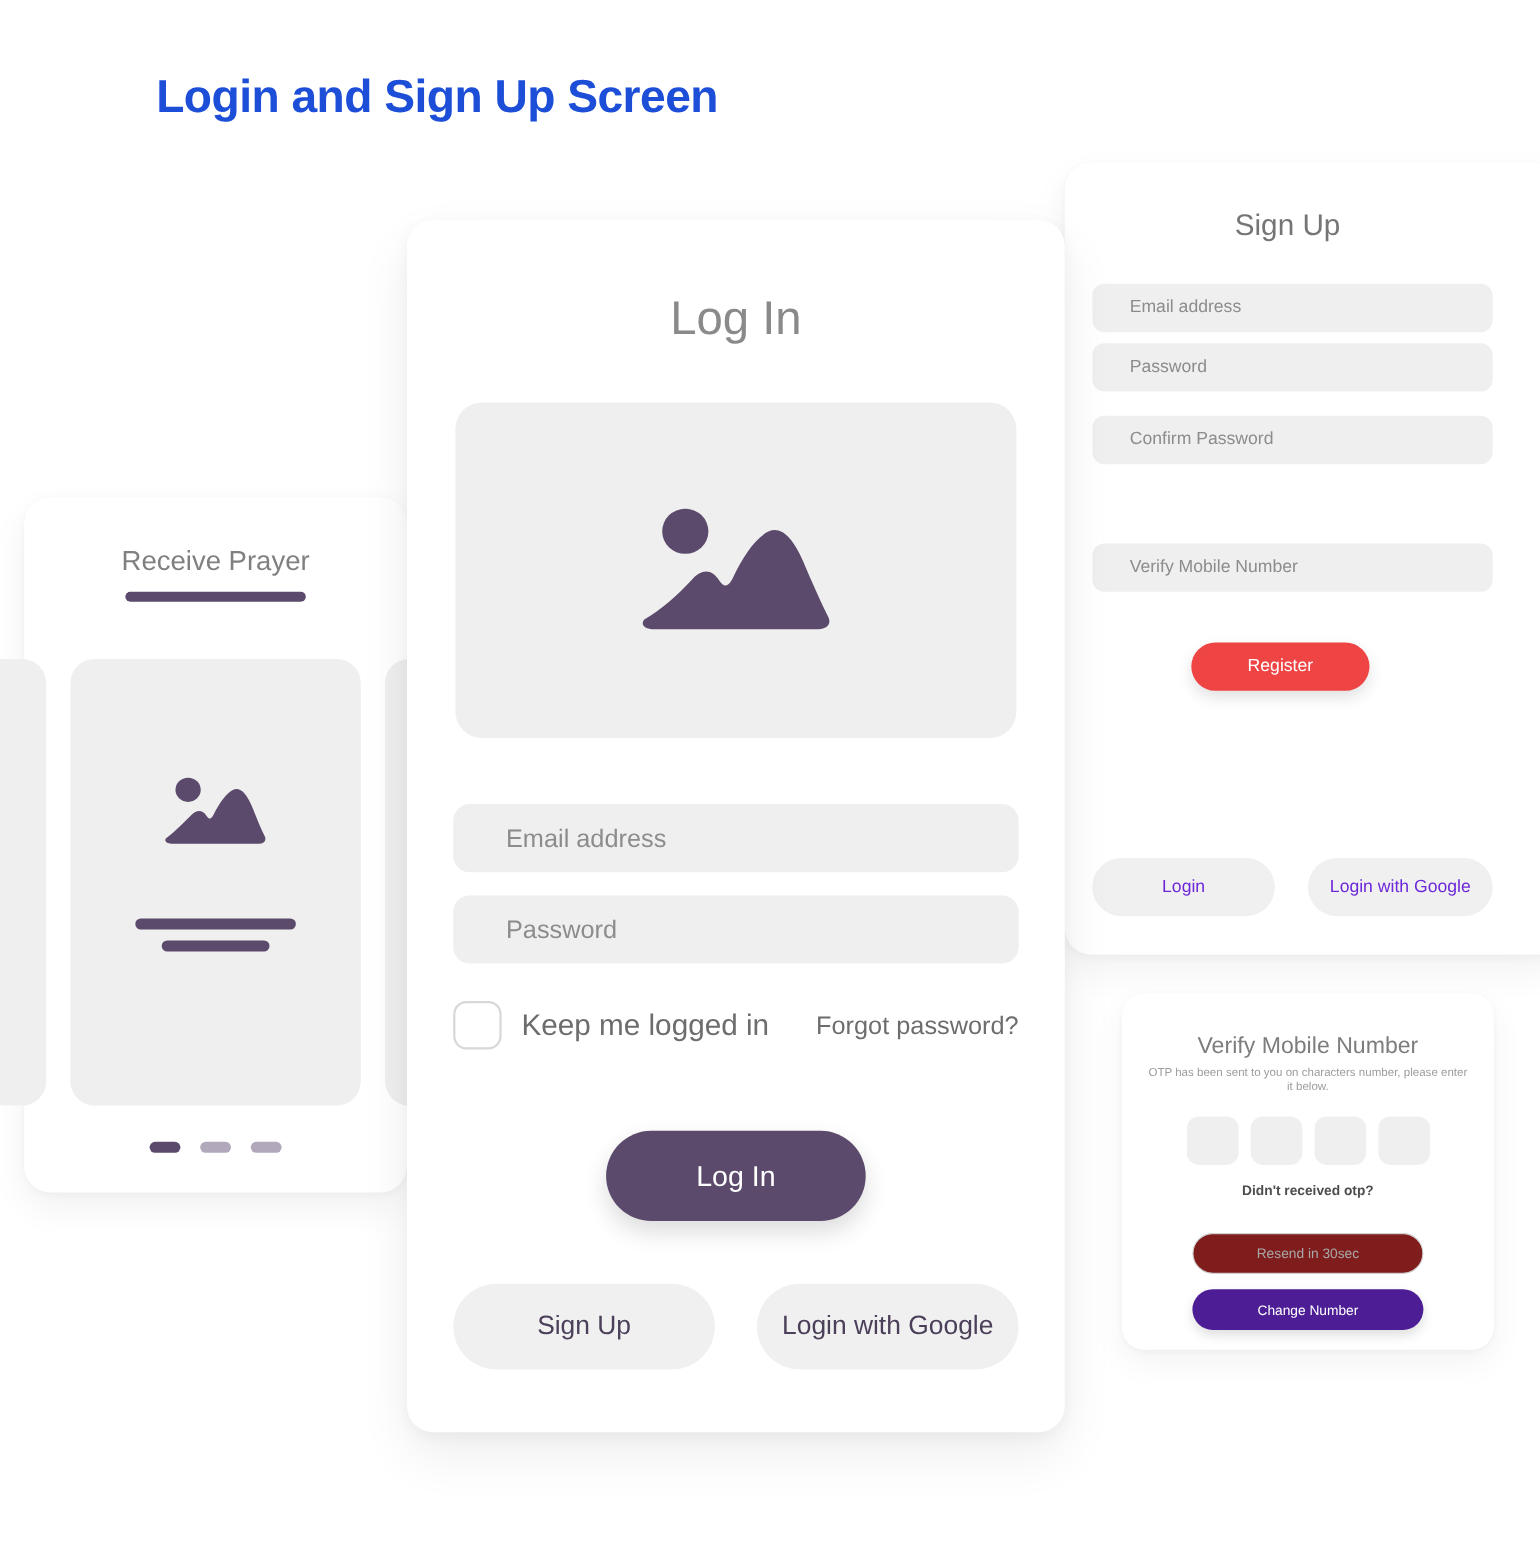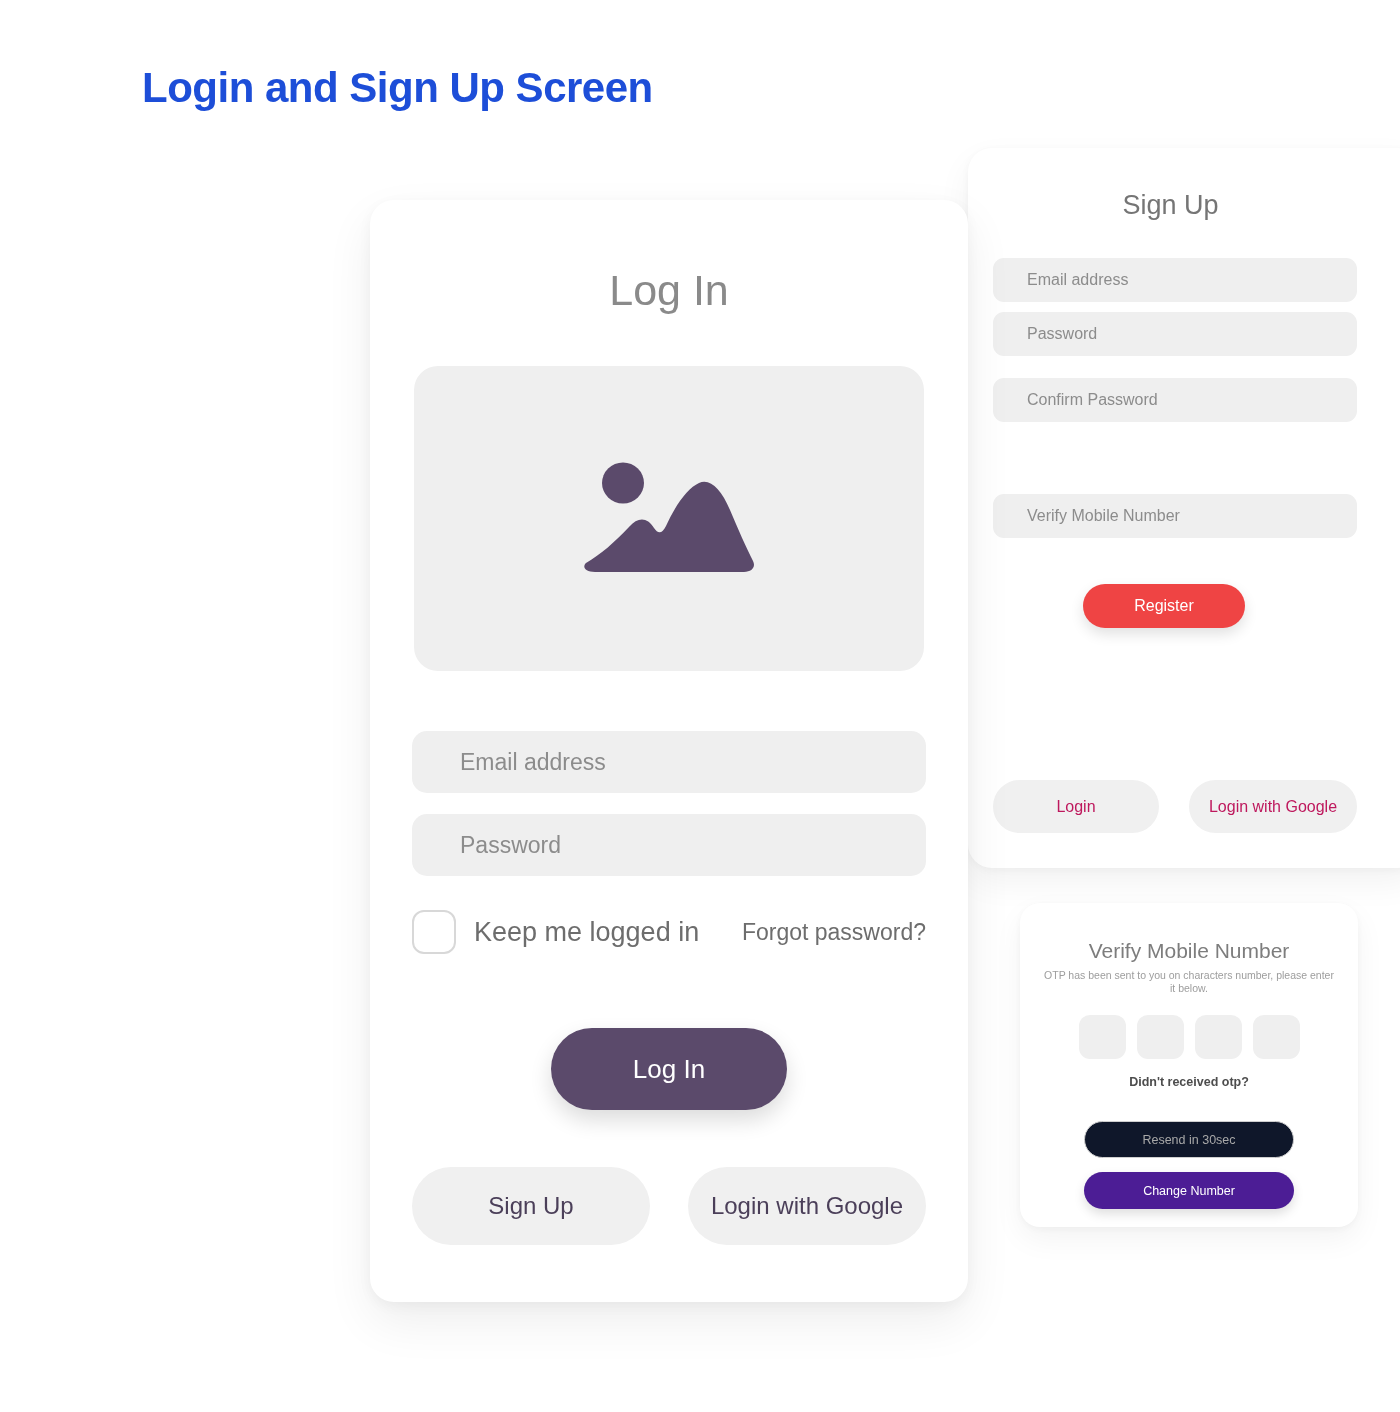--- a/index.html
+++ b/index.html
@@ -183,21 +183,21 @@
     box-shadow: 0 6px 14px rgba(0,0,0,0.12);
     cursor: pointer;
   }
   .su-alt {
     position: absolute;
     top: 632px;
     height: 53px;
     background: #f0f0f0;
     border: none;
     border-radius: 27px;
-    color: #be185d;
+    color: #6d28d9;
     font-size: 16px;
     font-family: inherit;
     cursor: pointer;
   }
   #su-login        { left: 25px;  width: 166px; }
   #su-login-google { left: 221px; width: 168px; }
 
   
   #otp-card {
     left: 1020px;
@@ -254,21 +254,21 @@
   }
   #otp-resend {
     position: absolute;
     top: 218px;
     left: 50%;
     margin-left: -105px;
     width: 210px;
     height: 37px;
     border-radius: 19px;
     border: 1px solid #cfcfcf;
-    background: #0f172a;
+    background: #7f1d1d;
     color: #a8a8a8;
     font-size: 12.5px;
     font-family: inherit;
     cursor: pointer;
   }
   #otp-change {
     position: absolute;
     top: 269px;
     left: 50%;
     margin-left: -105px;
@@ -400,20 +400,44 @@
   #li-signup        { left: 42px;  width: 238px; }
   #li-login-google  { left: 318px; width: 238px; }
 </style>
 </head>
 <body>
 
 <div id="stage">
 
   <div class="page-title">Login and Sign Up Screen</div>
 
+  <div class="card" id="onboard-card">
+
+    <div id="onboard-title">Receive Prayer</div>
+
+    <div id="onboard-underline"></div>
+
+    <div class="peek-card" id="peek-left"></div>
+    <div class="peek-card" id="peek-right"></div>
+
+    <div id="onboard-inner">
+      <svg id="onboard-img-icon" viewBox="0 0 96 66">
+        <ellipse cx="23" cy="13" rx="11.5" ry="11" fill="#5b4a6b"></ellipse>
+        <path d="M3 57 C10 52 18 44 26 36 C31 31 36 31 40 37 C42 40 44 40 46 36 C52 24 58 16 64 13 C70 10 76 16 81 28 C85 38 89 48 93 56 C94 59 92 62 88 62 L8 62 C3 62 1 59 3 57 Z" fill="#5b4a6b"></path>
+      </svg>
+      <div class="ph-bar" id="ph-bar-1"></div>
+      <div class="ph-bar" id="ph-bar-2"></div>
+    </div>
+
+    <div id="dots">
+      <div class="dot active"></div>
+      <div class="dot"></div>
+      <div class="dot"></div>
+    </div>
+  </div>
 
   <div class="card" id="signup-card">
 
     <div id="signup-title">Sign Up</div>
 
     <div class="su-field" id="su-email">Email address</div>
 
     <div class="su-field" id="su-pass">Password</div>
 
     <div class="su-field" id="su-confirm">Confirm Password</div>

